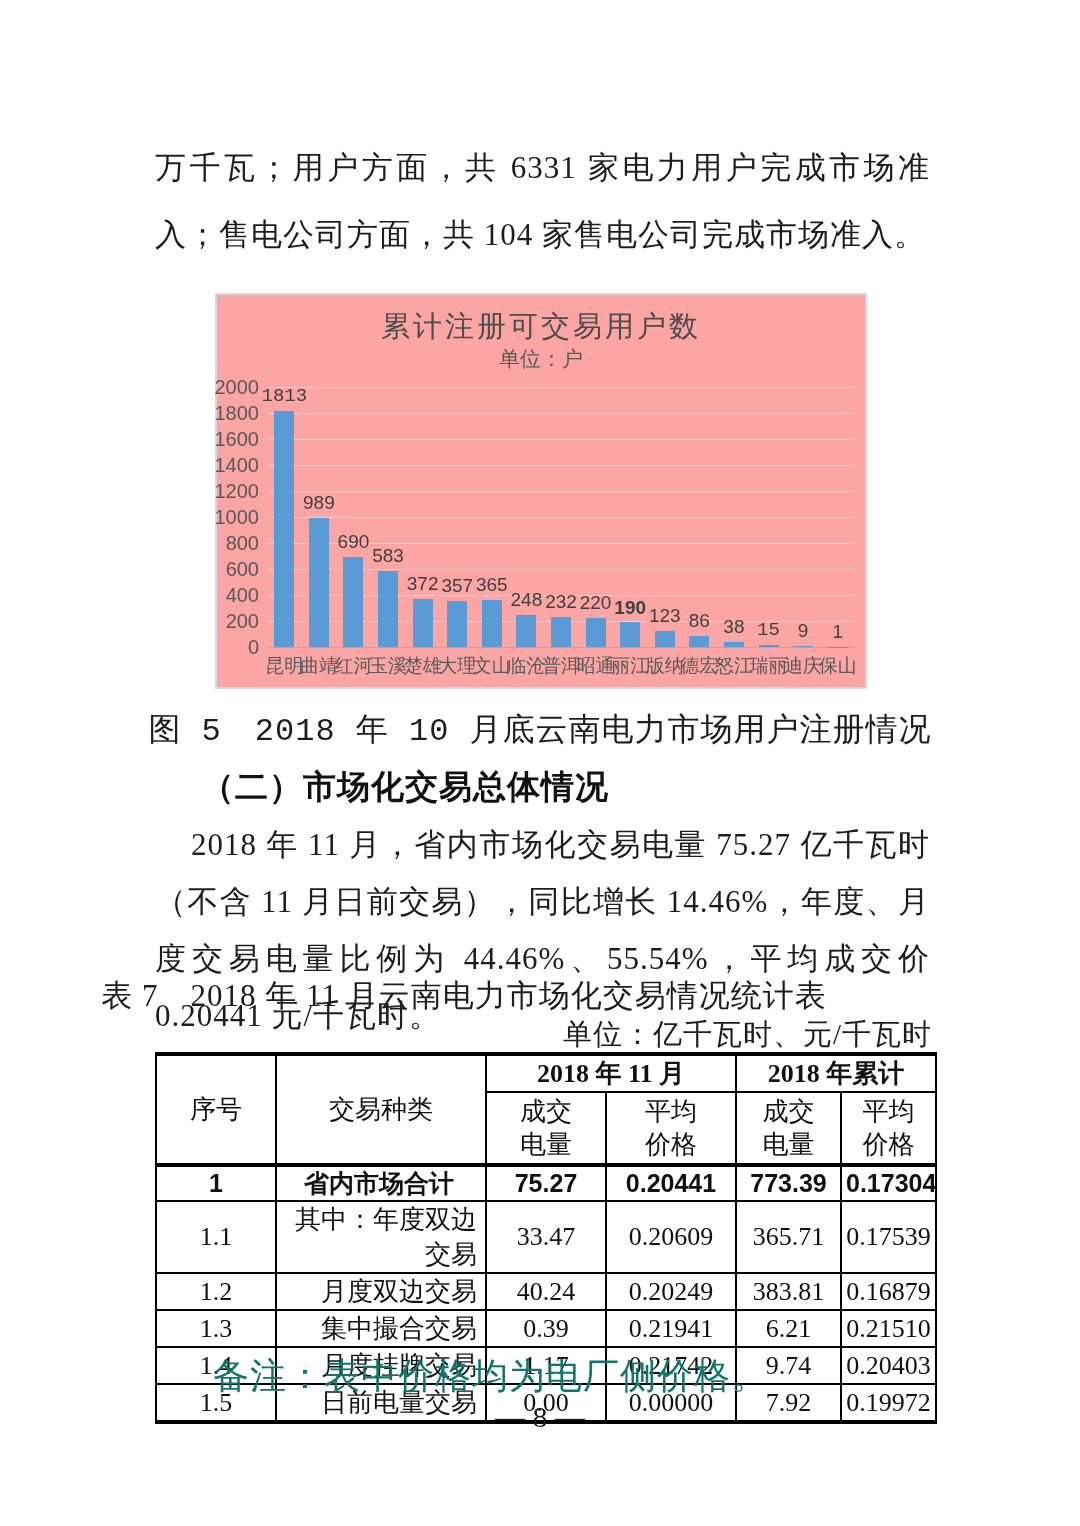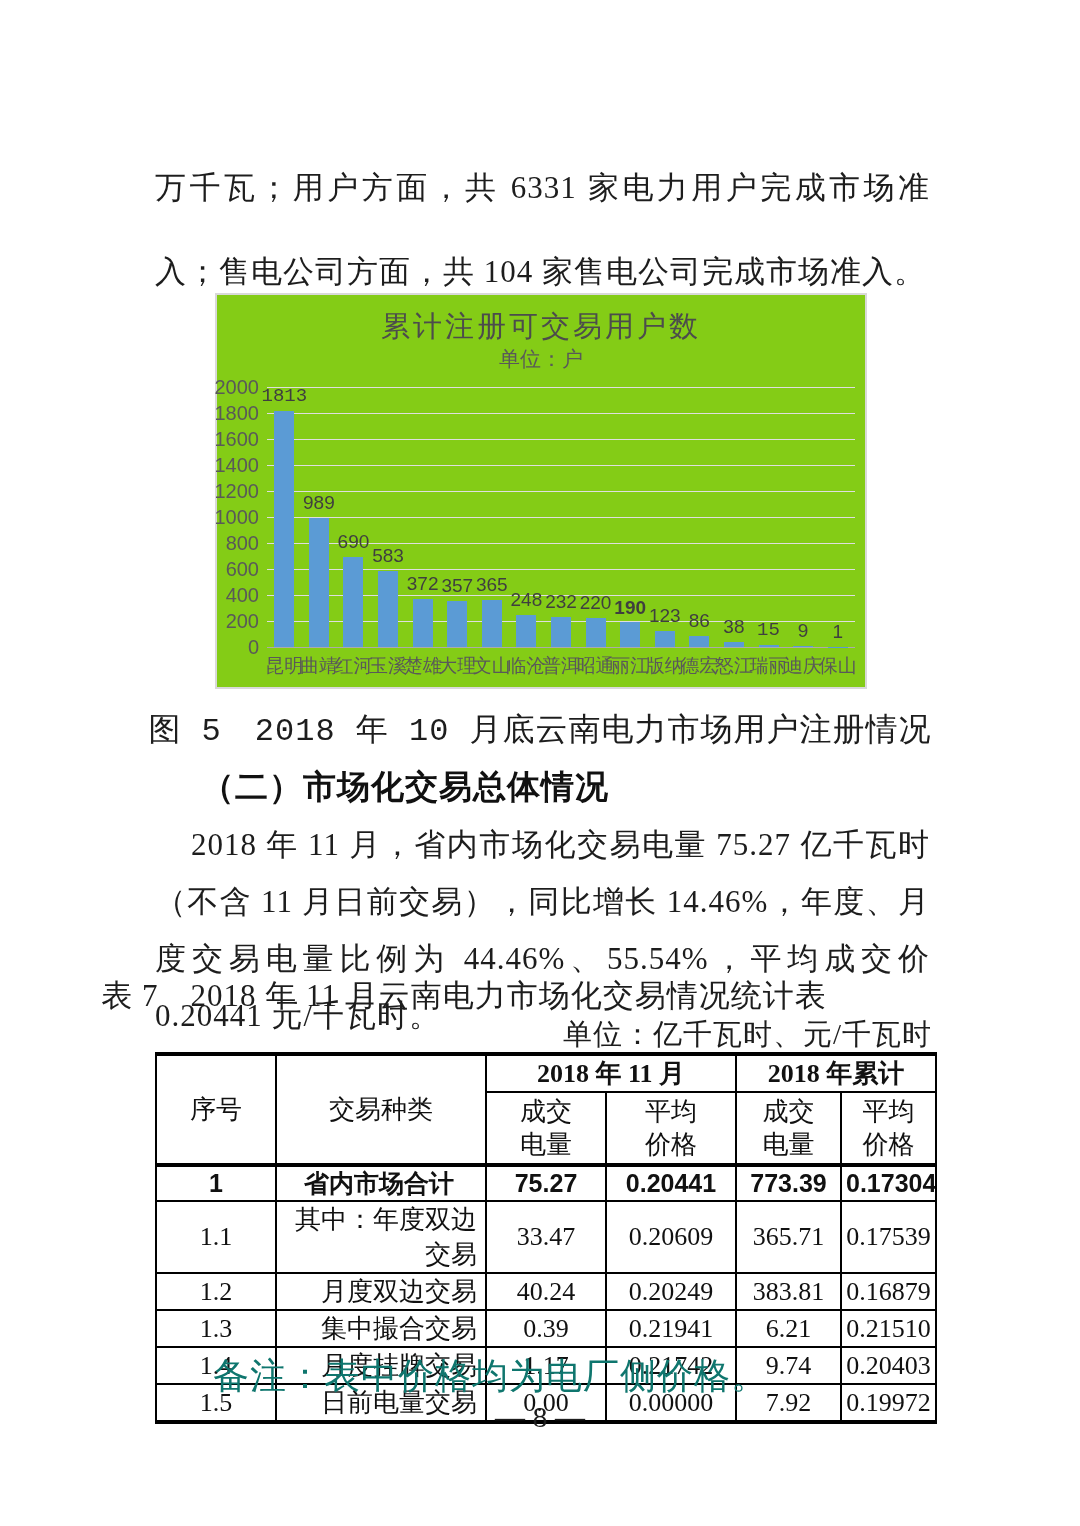--- a/index.html
+++ b/index.html
@@ -9,27 +9,27 @@
     color:#1d1d1d;position:relative;overflow:hidden;
   }
   .page{position:absolute;inset:0;}
 
   
   .para{
     position:absolute;left:155px;width:775px;
     font-size:31px;text-align:justify;margin:0;
     letter-spacing:1px;color:#1d1d1d;
   }
-  .para1{top:146px;line-height:84px;}
+  .para1{top:134px;line-height:67px;}
   .para2{top:816px;line-height:57px;text-indent:36px;}
 
   
   .chart-box{
     position:absolute;left:215px;top:293px;width:652px;height:396px;
-    border:2px solid #d9d9d9;background:#84cc16;box-sizing:border-box;
+    border:2px solid #d9d9d9;background:#fca5a5;box-sizing:border-box;
   }
   .chart-title{
     position:absolute;top:12px;left:0;width:100%;text-align:center;
     font-size:29px;color:#4c4c4c;letter-spacing:3px;
     font-family:"Liberation Serif","DejaVu Serif",serif;
   }
   .chart-subtitle{
     position:absolute;top:50px;left:0;width:100%;text-align:center;
     font-size:21px;color:#595959;
     font-family:"Liberation Serif","DejaVu Serif",serif;

